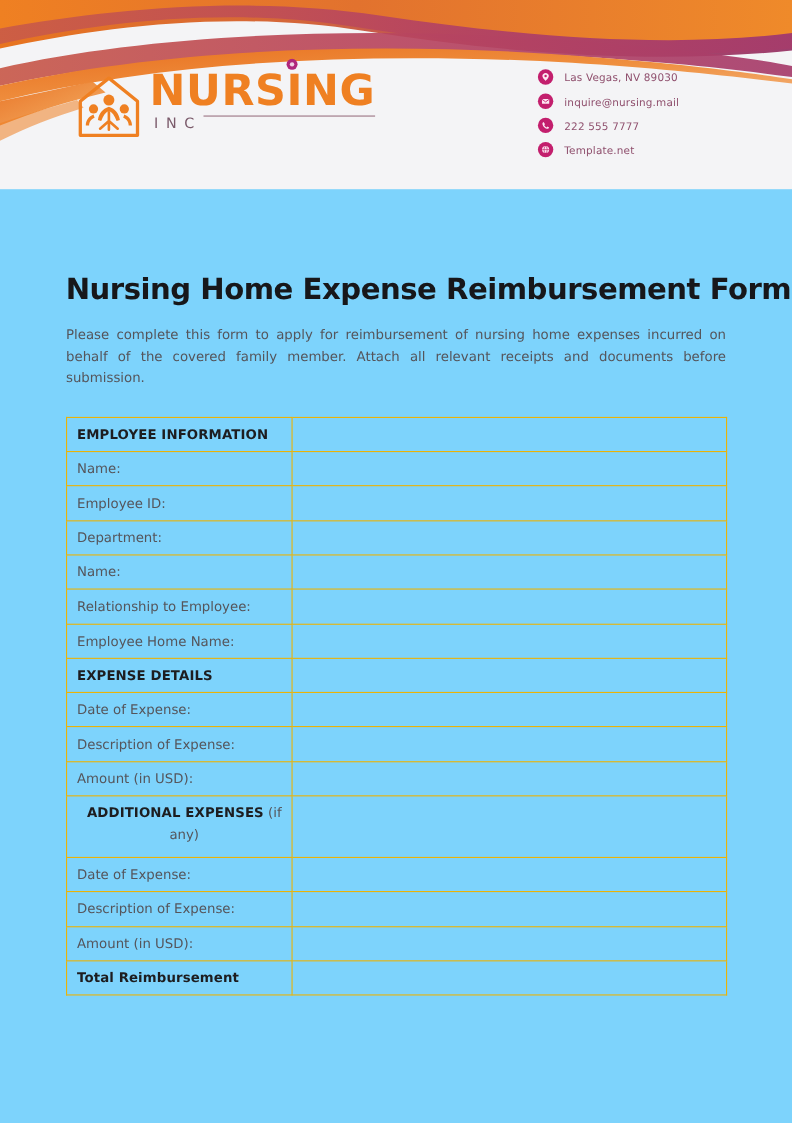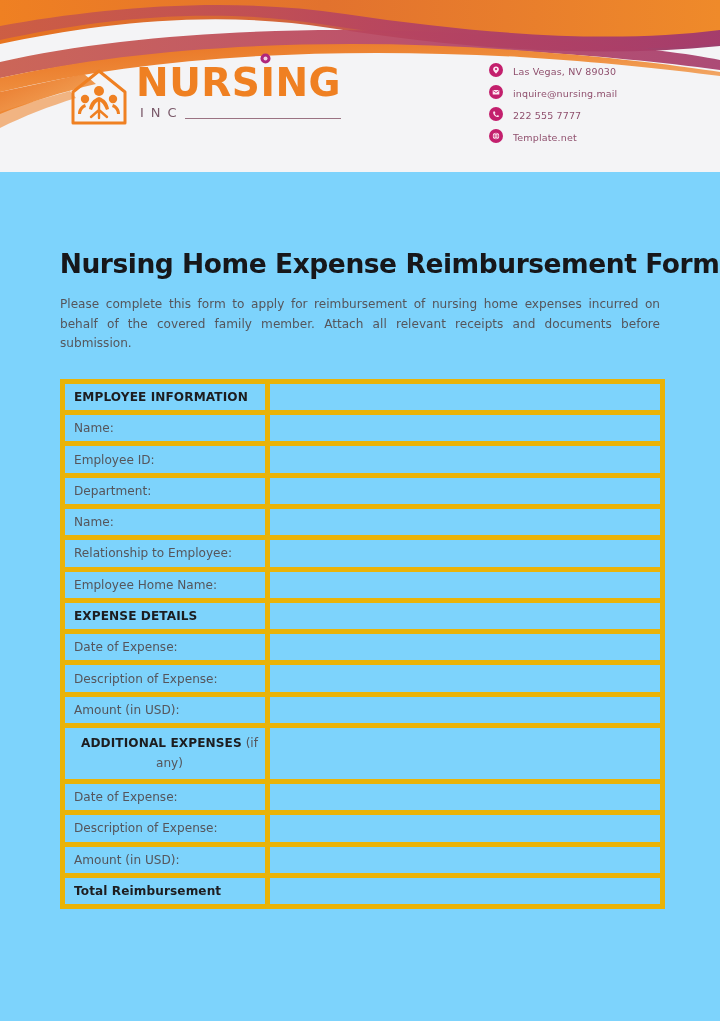--- a/index.html
+++ b/index.html
@@ -57,21 +57,21 @@
     font-family: "DejaVu Sans", sans-serif;
   }
   .logo-dot {
     position: absolute;
     top: -11px;
     left: 124px;
     width: 11px; height: 11px;
   }
   .logo-inc-row {
     display: flex;
-    align-items: flex-end;
+    align-items: flex-start;
     width: 100%;
     margin-top: 3px;
     padding-left: 4px;
   }
   .logo-inc {
     font-size: 13px;
     letter-spacing: 7px;
     color: #7a5a6a;
     font-weight: normal;
     font-family: "DejaVu Sans", sans-serif;
@@ -141,21 +141,21 @@
     font-family: "DejaVu Sans", sans-serif;
   }
 
   .form-table {
     margin: 25px 0 0 60px;
     width: 600px;
     border-collapse: collapse;
     table-layout: fixed;
   }
   .form-table td {
-    border: 5px solid #eab308;
+    border: 1px solid #eab308;
     height: 31.3px;
     padding: 0 0 0 9px;
     vertical-align: middle;
     font-size: 12.1px;
     color: #55555b;
     font-family: "DejaVu Sans", sans-serif;
   }
   .form-table td.label { width: 205px; }
   .form-table td.value { width: 395px; }
   .form-table tr.section td.label {

